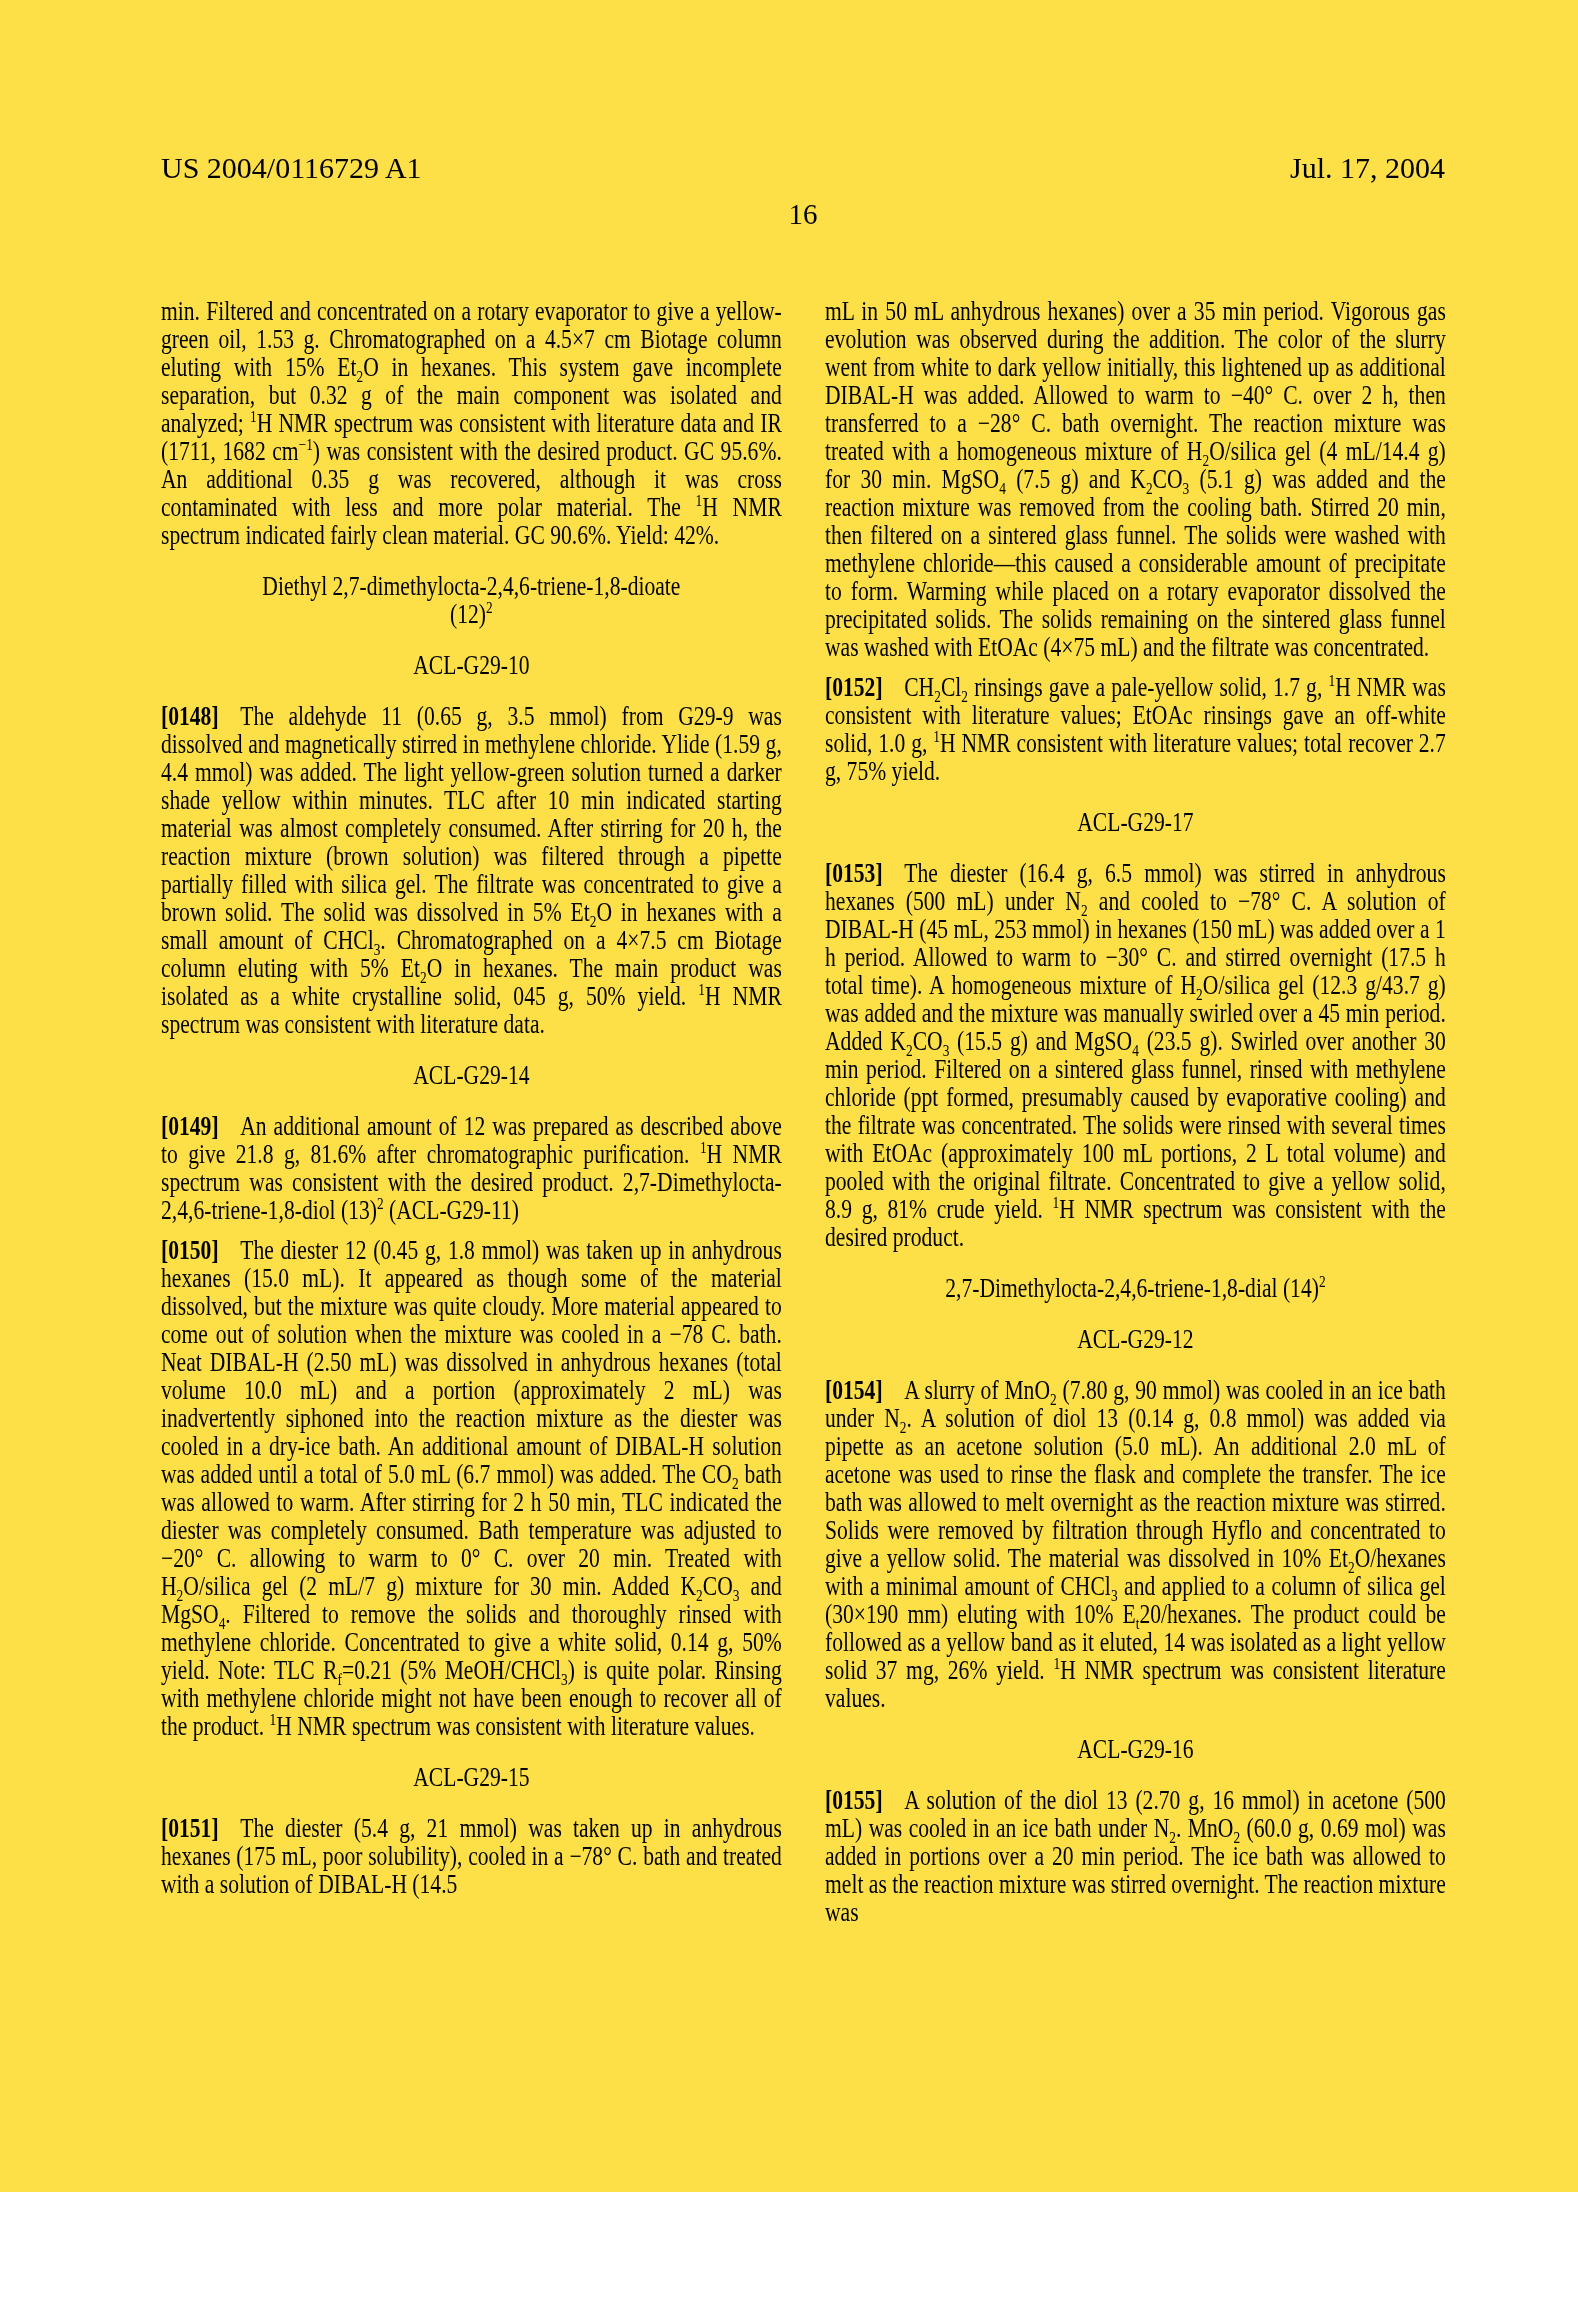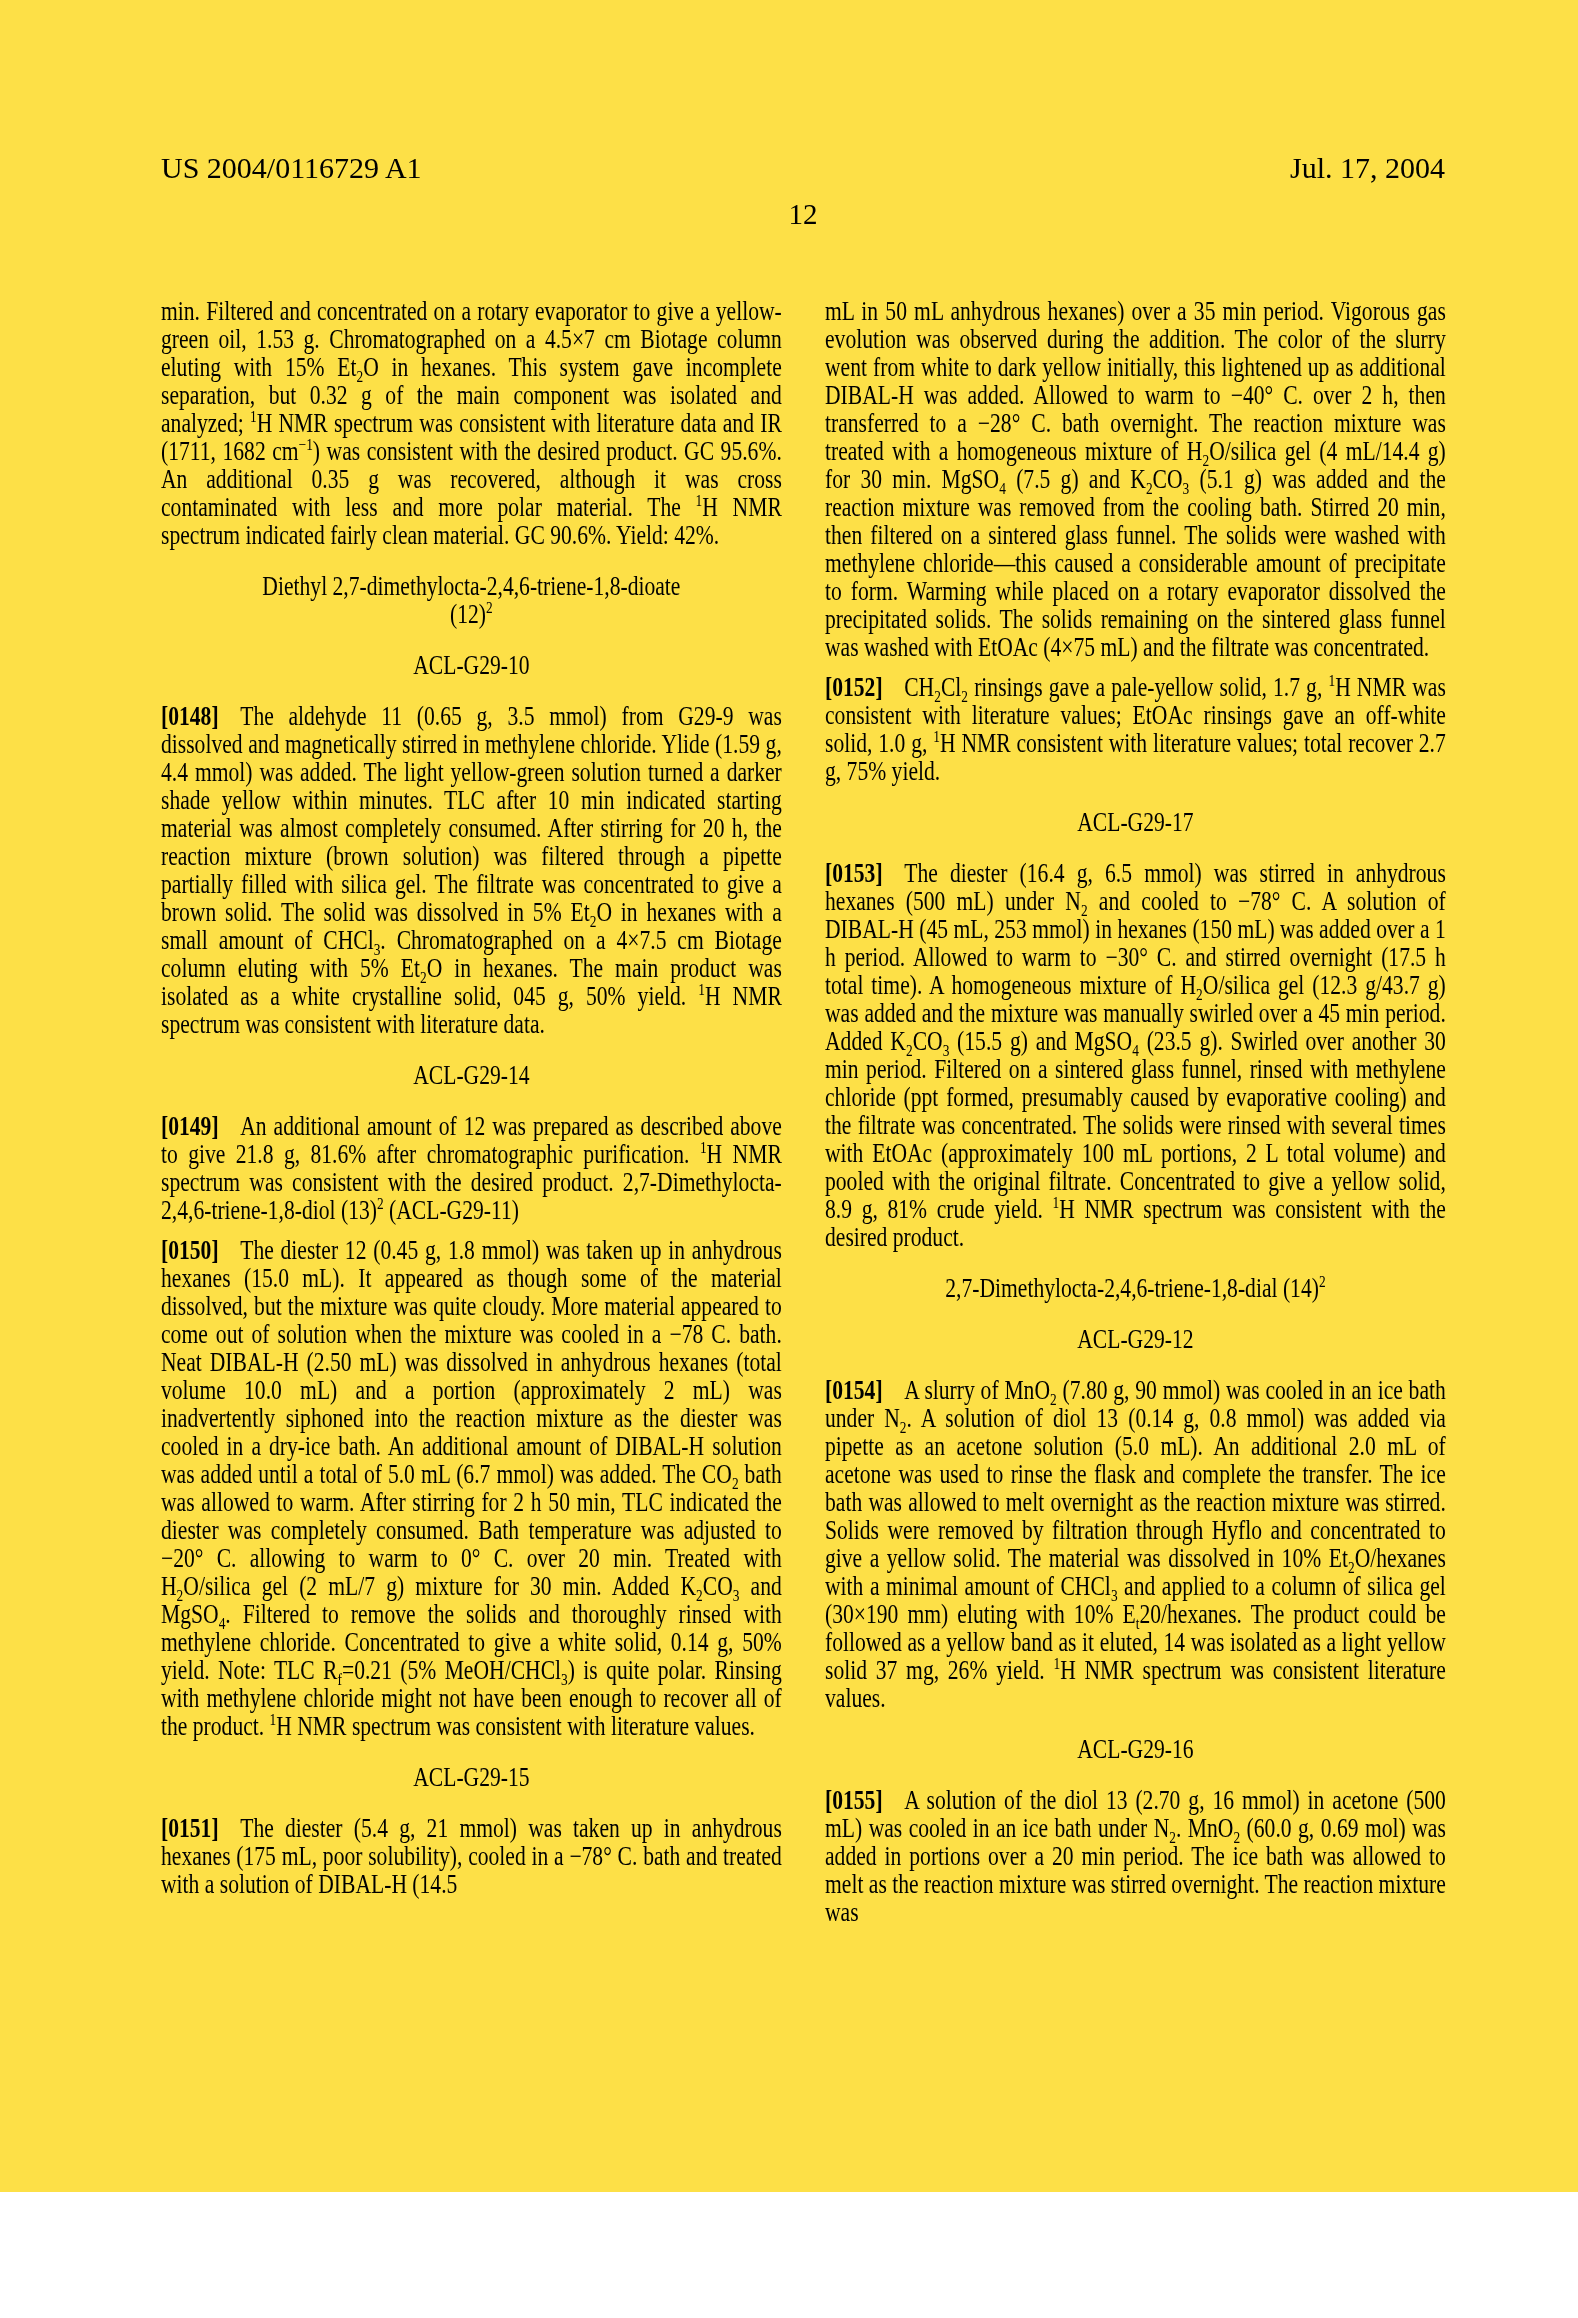--- a/index.html
+++ b/index.html
@@ -57,21 +57,21 @@
 </head>
 <body>
 
 <div class="page">
 
   <div class="header">
     <span>US 2004/0116729 A1</span>
     <span>Jul. 17, 2004</span>
   </div>
 
-  <div class="pageno">12</div>
+  <div class="pageno">16</div>
 
   <div class="col col-left">
     <p class="body-para">min. Filtered and concentrated on a rotary evaporator to give a yellow-green oil, 1.53 g. Chromatographed on a 4.5×7 cm Biotage column eluting with 15% Et<sub>2</sub>O in hexanes. This system gave incomplete separation, but 0.32 g of the main component was isolated and analyzed; <sup>1</sup>H NMR spectrum was consistent with literature data and IR (1711, 1682 cm<sup>−1</sup>) was consistent with the desired product. GC 95.6%. An additional 0.35 g was recovered, although it was cross contaminated with less and more polar material. The <sup>1</sup>H NMR spectrum indicated fairly clean material. GC 90.6%. Yield: 42%.</p>
     <p class="chead">Diethyl 2,7-dimethylocta-2,4,6-triene-1,8-dioate</p>
     <p class="chead sub">(12)<sup>2</sup></p>
     <p class="acl">ACL-G29-10</p>
     <p class="body-para"><b>[0148]</b> The aldehyde 11 (0.65 g, 3.5 mmol) from G29-9 was dissolved and magnetically stirred in methylene chloride. Ylide (1.59 g, 4.4 mmol) was added. The light yellow-green solution turned a darker shade yellow within minutes. TLC after 10 min indicated starting material was almost completely consumed. After stirring for 20 h, the reaction mixture (brown solution) was filtered through a pipette partially filled with silica gel. The filtrate was concentrated to give a brown solid. The solid was dissolved in 5% Et<sub>2</sub>O in hexanes with a small amount of CHCl<sub>3</sub>. Chromatographed on a 4×7.5 cm Biotage column eluting with 5% Et<sub>2</sub>O in hexanes. The main product was isolated as a white crystalline solid, 045 g, 50% yield. <sup>1</sup>H NMR spectrum was consistent with literature data.</p>
     <p class="acl">ACL-G29-14</p>
     <p class="body-para"><b>[0149]</b> An additional amount of 12 was prepared as described above to give 21.8 g, 81.6% after chromatographic purification. <sup>1</sup>H NMR spectrum was consistent with the desired product. 2,7-Dimethylocta-2,4,6-triene-1,8-diol (13)<sup>2</sup> (ACL-G29-11)</p>
     <p class="body-para"><b>[0150]</b> The diester 12 (0.45 g, 1.8 mmol) was taken up in anhydrous hexanes (15.0 mL). It appeared as though some of the material dissolved, but the mixture was quite cloudy. More material appeared to come out of solution when the mixture was cooled in a −78 C. bath. Neat DIBAL-H (2.50 mL) was dissolved in anhydrous hexanes (total volume 10.0 mL) and a portion (approximately 2 mL) was inadvertently siphoned into the reaction mixture as the diester was cooled in a dry-ice bath. An additional amount of DIBAL-H solution was added until a total of 5.0 mL (6.7 mmol) was added. The CO<sub>2</sub> bath was allowed to warm. After stirring for 2 h 50 min, TLC indicated the diester was completely consumed. Bath temperature was adjusted to −20° C. allowing to warm to 0° C. over 20 min. Treated with H<sub>2</sub>O/silica gel (2 mL/7 g) mixture for 30 min. Added K<sub>2</sub>CO<sub>3</sub> and MgSO<sub>4</sub>. Filtered to remove the solids and thoroughly rinsed with methylene chloride. Concentrated to give a white solid, 0.14 g, 50% yield. Note: TLC R<sub>f</sub>=0.21 (5% MeOH/CHCl<sub>3</sub>) is quite polar. Rinsing with methylene chloride might not have been enough to recover all of the product. <sup>1</sup>H NMR spectrum was consistent with literature values.</p>

